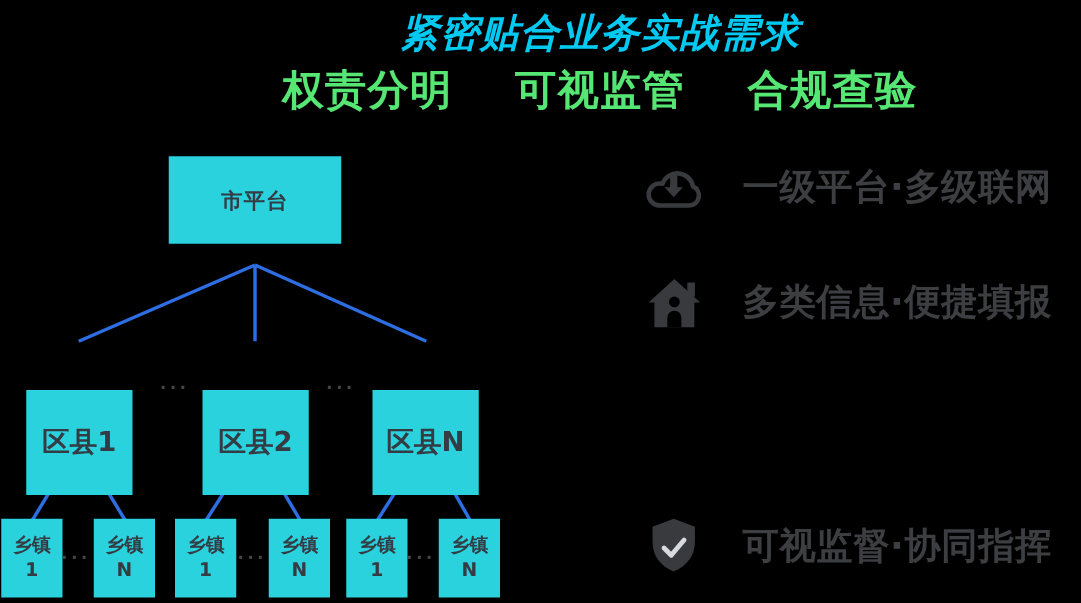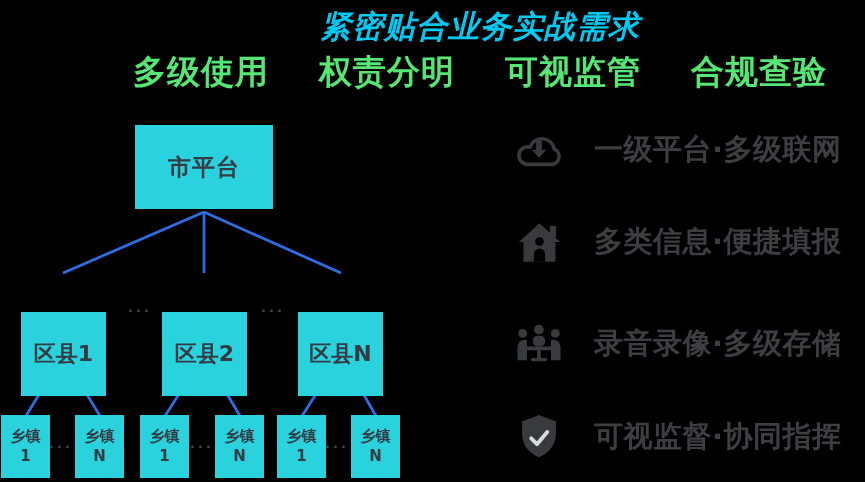--- a/index.html
+++ b/index.html
@@ -18,21 +18,21 @@
     font-size:33px;font-weight:bold;color:#55e673;letter-spacing:1px;white-space:nowrap;
   }
   
   svg.connectors{position:absolute;left:0;top:0;pointer-events:none;}
   svg.connectors line{stroke:#2e6ee3;stroke-width:2.75;}
   
   .node{
     position:absolute;background:#2ad2de;color:#343b43;font-weight:bold;
     display:flex;align-items:center;justify-content:center;text-align:center;
   }
-  .n-root{left:135px;top:125px;width:138px;height:84px;font-size:23px;letter-spacing:1px;}
+  .n-root{left:135px;top:125px;width:138px;height:70px;font-size:17px;letter-spacing:1px;}
   .n-dist{top:272px;width:85px;height:84px;font-size:22px;margin-top:40px;}
   .n-d1{left:21px;} .n-d2{left:162px;} .n-d3{left:298px;}
   .n-town{top:415px;width:49px;height:63px;font-size:15px;line-height:1.3;flex-direction:column;}
   .n-t1{left:1px;} .n-t2{left:75px;} .n-t3{left:140px;}
   .n-t4{left:215px;} .n-t5{left:277px;} .n-t6{left:351px;}
   .ellipsis{
     position:absolute;color:#47484b;font-size:13px;font-weight:bold;letter-spacing:3px;white-space:nowrap;
   }
   .e-d1{left:128px;top:303px;} .e-d2{left:261px;top:303px;}
   .e-t1{left:49px;top:439px;}  .e-t2{left:190px;top:439px;} .e-t3{left:325px;top:439px;}
@@ -49,21 +49,20 @@
   .ic{fill:#393a3d;}
 </style>
 </head>
 <body>
 
 <div class="stage">
 
   <div class="title">紧密贴合业务实战需求</div>
 
   <div class="subtitle">
-    <span>多级使用</span>
     <span>权责分明</span>
     <span>可视监管</span>
     <span>合规查验</span>
   </div>
 
   <svg class="connectors" width="865" height="482" viewBox="0 0 865 482">
     <line x1="204" y1="212" x2="63" y2="273"></line>
     <line x1="204" y1="212" x2="204" y2="273"></line>
     <line x1="204" y1="212" x2="341" y2="273"></line>
     <line x1="63" y1="355" x2="26" y2="416"></line>
@@ -133,36 +132,20 @@
       <svg width="47" height="44" viewBox="0 0 50 46">
         <rect class="ic" x="36" y="6" width="6.5" height="12"></rect>
         <path class="ic" d="M25 3 L47 23 H42 V44 H8 V23 H3 Z"></path>
         <circle cx="25" cy="22.5" r="4.6" fill="#000"></circle>
         <path d="M19 44 v-8 a6 6 0 0 1 12 0 v8 z" fill="#000"></path>
       </svg>
     </span>
     <span class="label">多类信息·便捷填报</span>
   </div>
 
-  <div class="feature f-3">
-    <span class="icon">
-      <svg width="50" height="46" viewBox="0 0 52 48">
-        <circle class="ic" cx="9" cy="13" r="4.6"></circle>
-        <circle class="ic" cx="26" cy="9" r="5"></circle>
-        <circle class="ic" cx="43" cy="13" r="4.6"></circle>
-        <rect class="ic" x="19.5" y="15.5" width="13" height="11" rx="5"></rect>
-        <path class="ic" d="M3.5 41 V28 q0-8.5 8.5-8.5 h1.5 V41 Z"></path>
-        <path class="ic" d="M48.5 41 V28 q0-8.5-8.5-8.5 h-1.5 V41 Z"></path>
-        <rect class="ic" x="12" y="26.5" width="28" height="4" rx="2"></rect>
-        <rect class="ic" x="24" y="30.5" width="4" height="9"></rect>
-        <rect class="ic" x="17.5" y="38.5" width="17" height="3.6" rx="1.8"></rect>
-      </svg>
-    </span>
-    <span class="label">录音录像·多级存储</span>
-  </div>
 
   <div class="feature f-4">
     <span class="icon">
       <svg width="44" height="51" viewBox="0 0 48 54">
         <path class="ic" d="M24 2.5 L42.5 9.5 V22 c0 13.5-7.6 21.5-18.5 26.5 C12.6 43.5 5.5 35.5 5.5 22 V9.5 Z"></path>
         <path d="M15.5 28 l6.3 6.3 L33 21" stroke="#d7dadf" stroke-width="4.2" fill="none" stroke-linecap="round" stroke-linejoin="round"></path>
       </svg>
     </span>
     <span class="label">可视监督·协同指挥</span>
   </div>

